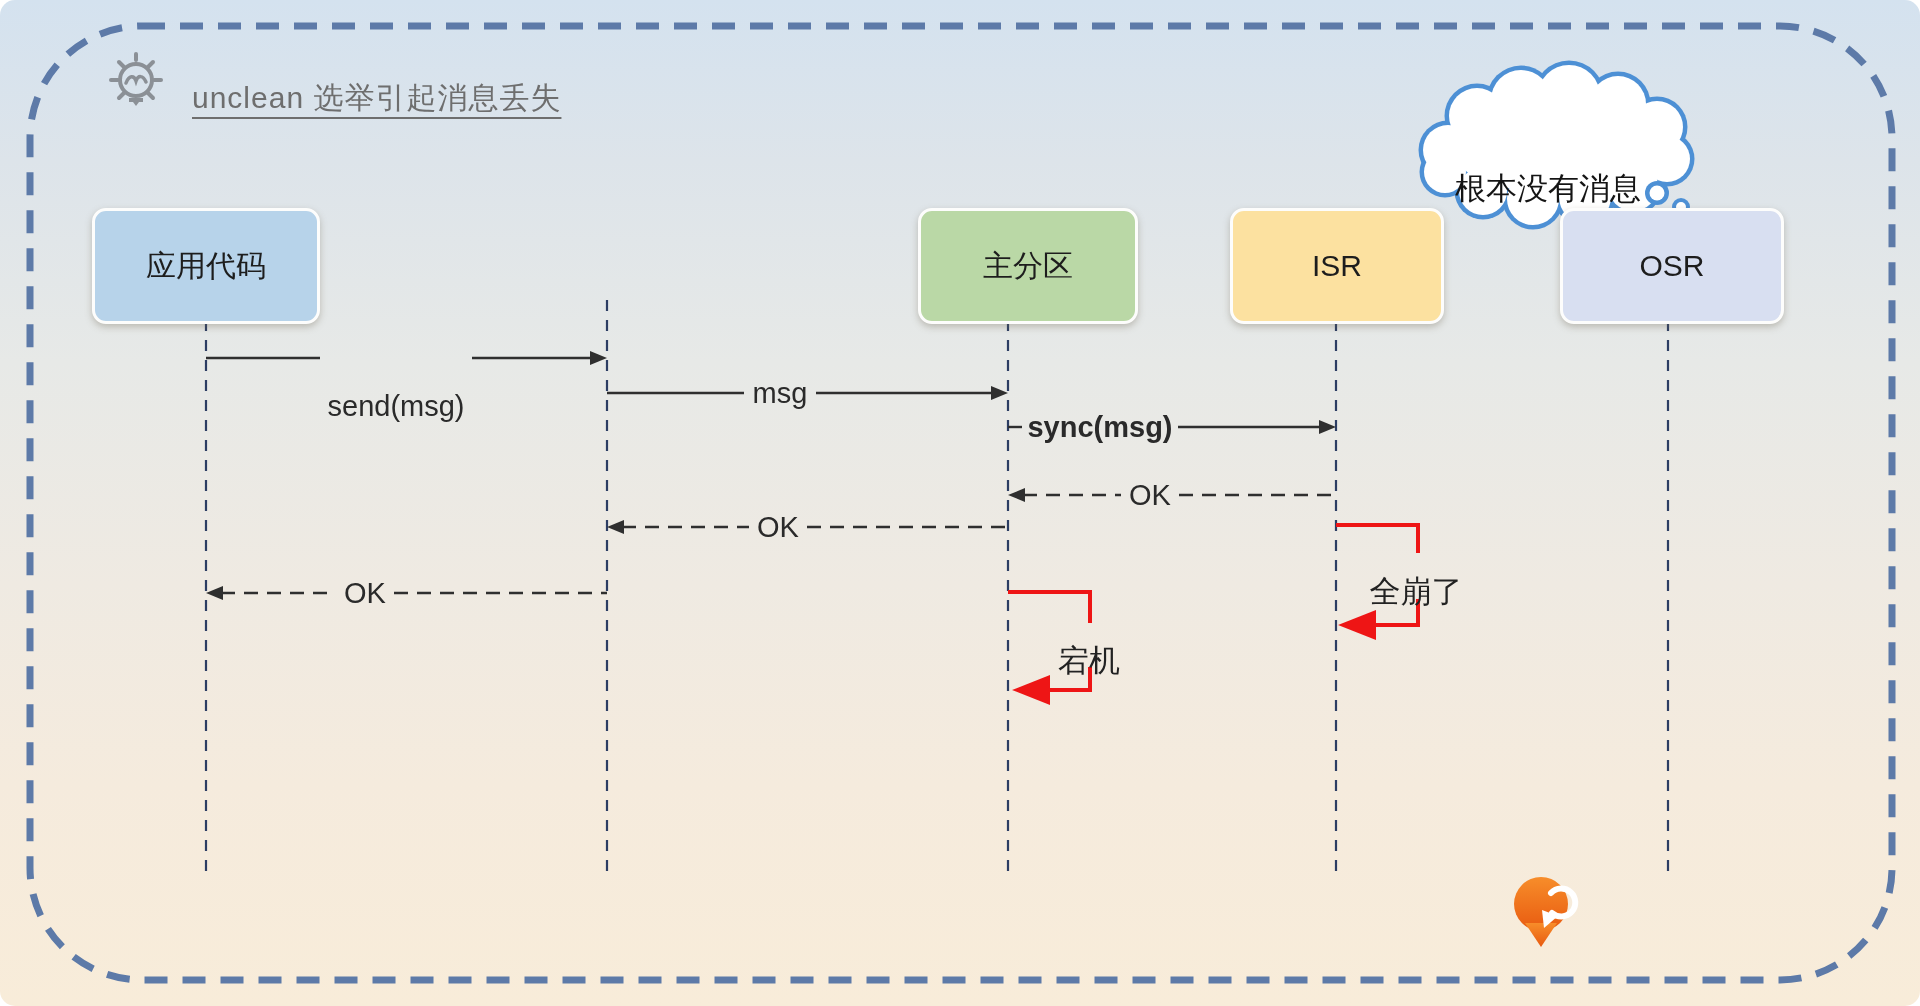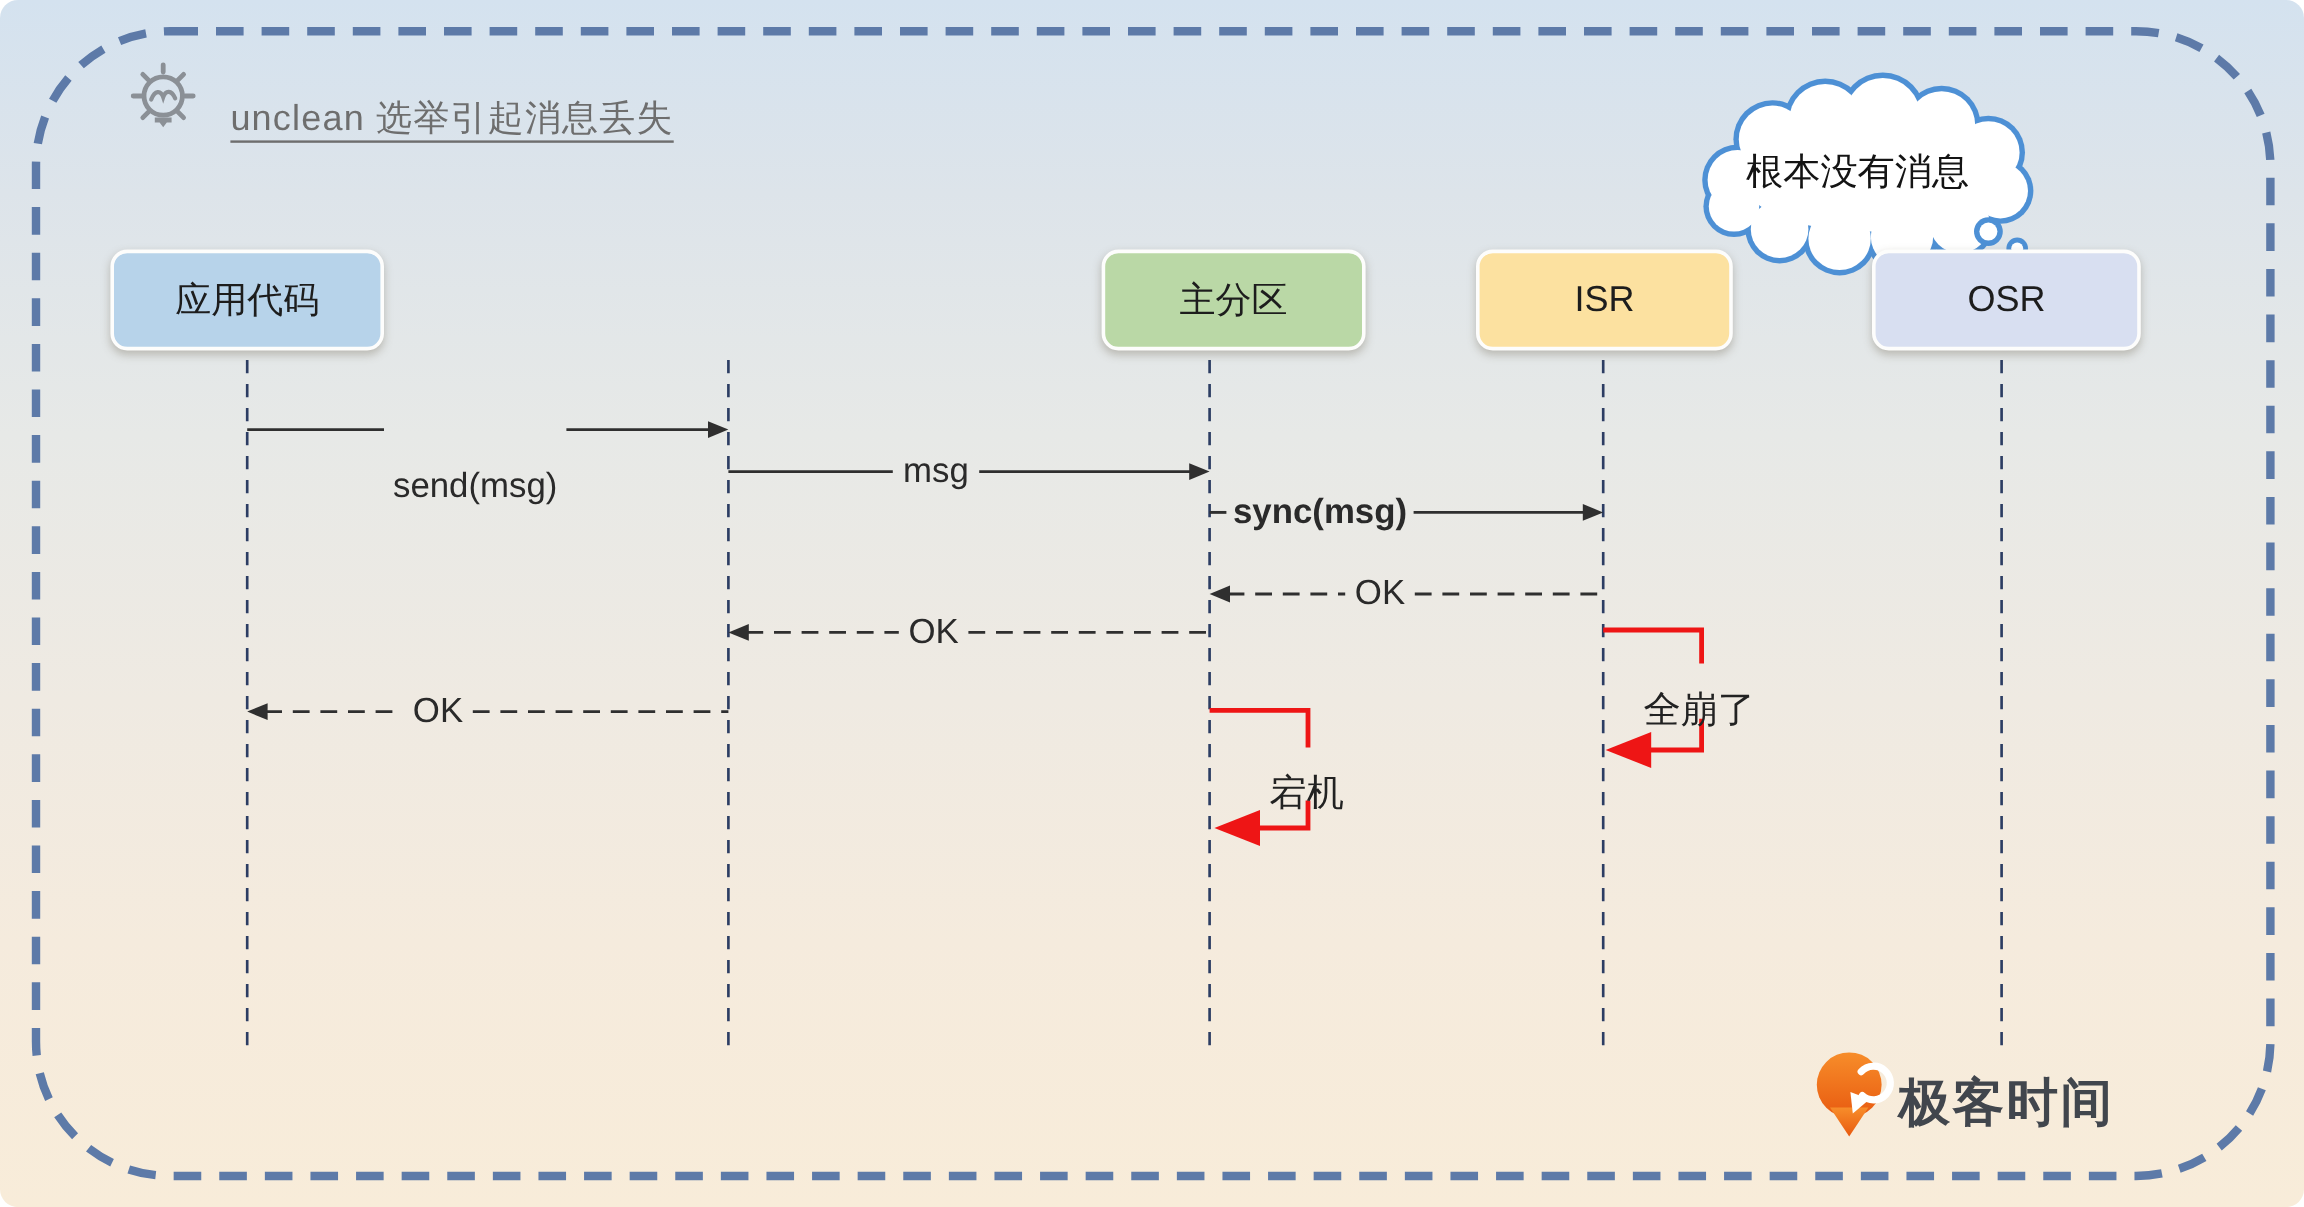--- a/index.html
+++ b/index.html
@@ -10,37 +10,38 @@
     border-radius:15px;
   }
   svg{display:block;}
   .layer{position:absolute;left:0;top:0;}
   .title-text{
     position:absolute;left:192px;top:78px;font-size:30px;color:#6e6e6e;
     text-decoration:underline;text-underline-offset:9px;text-decoration-thickness:2px;
     letter-spacing:1px;white-space:nowrap;
   }
   .actor{
-    position:absolute;top:208px;height:84px;border-radius:14px;
+    position:absolute;top:208px;height:116px;border-radius:14px;
     border:3px solid #fdfdfc;box-shadow:0 3px 7px rgba(110,100,80,.35);
     display:flex;align-items:center;justify-content:center;
     font-size:30px;color:#1d1d1d;white-space:nowrap;box-sizing:border-box;
   }
   .msg-label{
     position:absolute;transform:translate(-50%,-50%);font-size:29px;color:#2a2a2a;
     white-space:nowrap;
   }
   .crash-label{
     position:absolute;transform:translate(-50%,-50%);font-size:31px;color:#222;
     white-space:nowrap;
     margin-top:16px;
   }
   .cloud-text{
     position:absolute;transform:translate(-50%,-50%);font-size:31px;color:#141414;
     white-space:nowrap;
+    margin-top:46px;
   }
   .brand-text{
     position:absolute;left:1582px;top:890px;font-size:43px;font-weight:700;
     color:#41464d;letter-spacing:2px;white-space:nowrap;
   }
 </style>
 </head>
 <body>
 
 <div class="canvas">
@@ -185,15 +186,14 @@
   <div class="msg-label" style="left:1100px;top:427px;font-weight:bold;">sync(msg)</div>
   <div class="msg-label" style="left:1150px;top:495px;">OK</div>
   <div class="msg-label" style="left:778px;top:527px;">OK</div>
   <div class="msg-label" style="left:365px;top:593px;">OK</div>
 
   <div class="crash-label" style="left:1416px;top:576px;">全崩了</div>
   <div class="crash-label" style="left:1089px;top:645px;">宕机</div>
 
   <div class="cloud-text" style="left:1548px;top:143px;">根本没有消息</div>
 
-  <div class="brand-text">极客时间</div>
 
 </div>
 
 </body></html>

